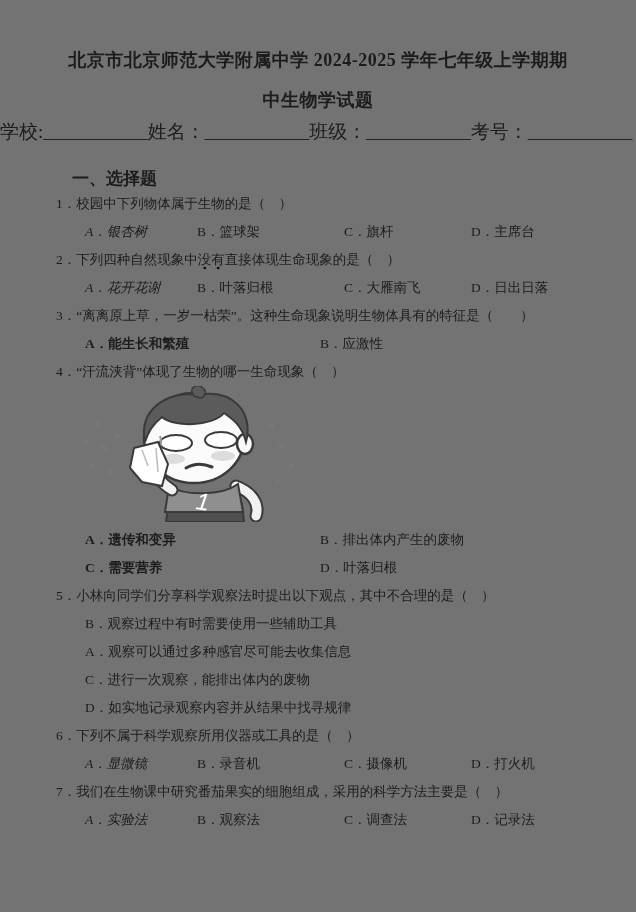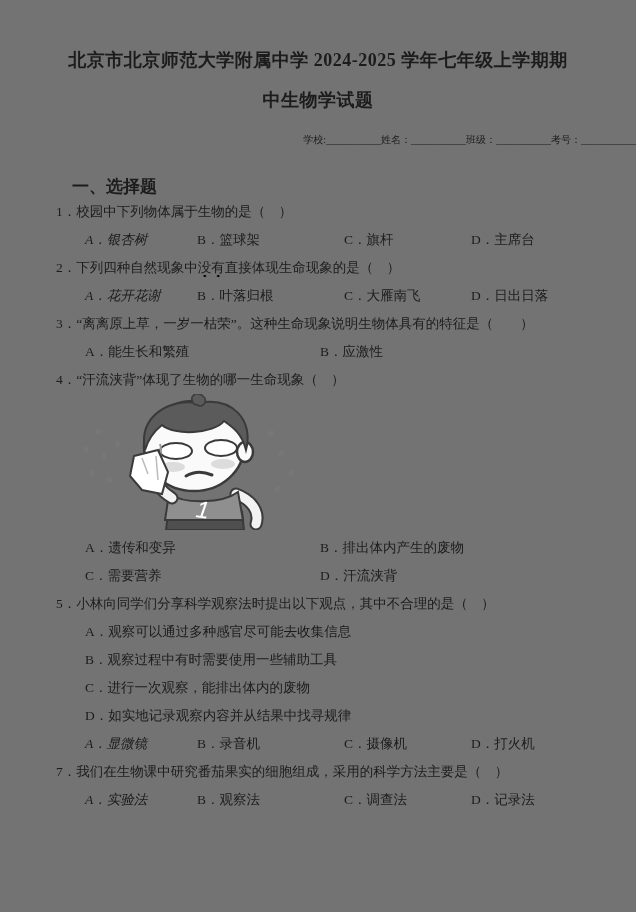--- a/index.html
+++ b/index.html
@@ -13,46 +13,45 @@
   }
   .title{
     margin-top:40px;
     text-align:center;
     font-weight:bold;
     font-size:18px;
     line-height:40px;
     letter-spacing:.5px;
   }
   .fields{
-    text-align:right;
-    font-size:10px;
+    text-align:left;
+    font-size:19px;
     line-height:24px;
     white-space:nowrap;
-    margin-top:8px;
   }
   .fields .blank{letter-spacing:0;}
   .section{
     margin:24px 0 0 72px;
     font-weight:bold;
     font-size:17px;
     line-height:22px;
   }
   .line{
     margin-left:56px;
     font-size:13.5px;
     line-height:28px;
     height:28px;
     white-space:nowrap;
   }
   .optline{margin-left:85px;}
   .opt{display:inline-block;}
   .w112{width:112px;font-style:italic;}
   .w123{width:123px;}
   .w127{width:127px;margin-left:24px;}
-  .w235{width:235px;}
+  .w235{width:235px;font-weight:bold;}
   .emph{
     background-image:radial-gradient(circle,#000 1.2px,transparent 1.6px);
     background-size:1em 4px;
     background-repeat:repeat-x;
     background-position:0 100%;
     padding-bottom:3px;
   }
   .figure{
     margin-left:76px;
     height:140px;
@@ -136,32 +135,33 @@
         <path d="M110,82 Q122,75 136,81" stroke="#3a3a3a" stroke-width="3" fill="none" stroke-linecap="round"></path>
 
         <path d="M96,104 C86,98 79,90 77,78" stroke="#3a3a3a" stroke-width="13" fill="none" stroke-linecap="round"></path>
         <path d="M96,104 C86,98 79,90 77,78" stroke="#f2f2f2" stroke-width="9" fill="none" stroke-linecap="round"></path>
         <path d="M58,62 L82,56 L92,78 L86,100 L66,96 L54,82 Z" fill="#ffffff" stroke="#3a3a3a" stroke-width="2"></path>
         <path d="M66,64 L72,80 M80,62 L82,86" stroke="#bbbbbb" stroke-width="1.5" fill="none"></path>
       </svg>
     </div>
 
     <div class="line optline"><span class="opt w235">A．遗传和变异</span><span class="opt">B．排出体内产生的废物</span></div>
-    <div class="line optline"><span class="opt w235">C．需要营养</span><span class="opt">D．汗流浃背</span></div>
+    <div class="line optline"><span class="opt w235">C．需要营养</span><span class="opt">D．叶落归根</span></div>
   </div>
 
   <div>
     <div class="line"><span>5．</span><span>小林向同学们分享科学观察法时提出以下观点，其中不合理的是（　）</span><span class="emph"></span><span></span></div>
+    <div class="line optline"><span class="opt">B．观察过程中有时需要使用一些辅助工具</span></div>
     <div class="line optline"><span class="opt">A．观察可以通过多种感官尽可能去收集信息</span></div>
-    <div class="line optline"><span class="opt">B．观察过程中有时需要使用一些辅助工具</span></div>
     <div class="line optline"><span class="opt">C．进行一次观察，能排出体内的废物</span></div>
     <div class="line optline"><span class="opt">D．如实地记录观察内容并从结果中找寻规律</span></div>
   </div>
 
   <div>
+    <div class="line"><span>6．</span><span>下列不属于科学观察所用仪器或工具的是（　）</span><span class="emph"></span><span></span></div>
     <div class="line optline"><span class="opt w112">A．显微镜</span><span class="opt w123">B．录音机</span><span class="opt w127">C．摄像机</span><span class="opt">D．打火机</span></div>
   </div>
 
   <div>
     <div class="line"><span>7．</span><span>我们在生物课中研究番茄果实的细胞组成，采用的科学方法主要是（　）</span><span class="emph"></span><span></span></div>
     <div class="line optline"><span class="opt w112">A．实验法</span><span class="opt w123">B．观察法</span><span class="opt w127">C．调查法</span><span class="opt">D．记录法</span></div>
   </div>
 
 </div>
 

